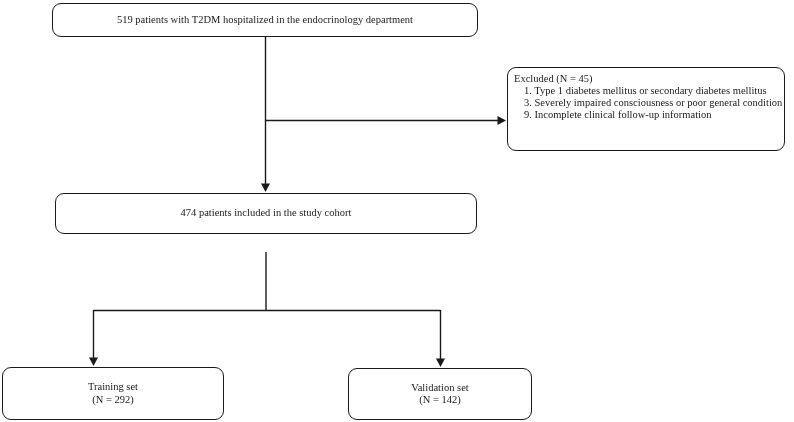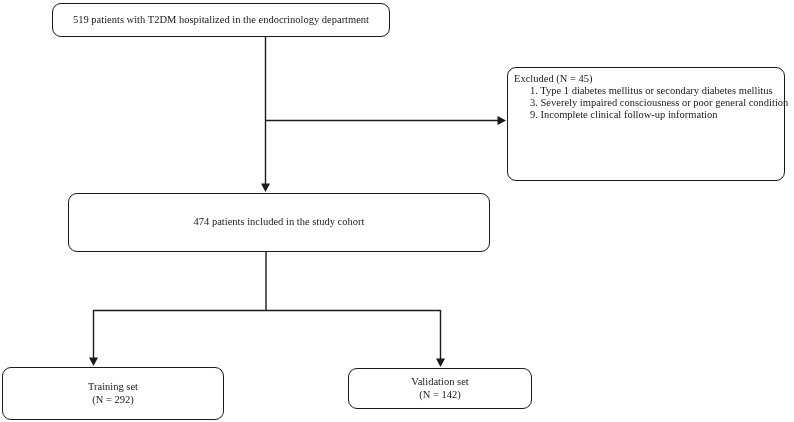--- a/index.html
+++ b/index.html
@@ -33,27 +33,27 @@
     background: #ffffff;
     line-height: 1.15;
   }
   .node.centered {
     display: flex;
     flex-direction: column;
     align-items: center;
     justify-content: center;
     text-align: center;
   }
-  .node-enrolled   { left: 52px;  top: 3px;   width: 338px; height: 34px; }
-  .node-excluded   { left: 507px; top: 67px;  width: 278px; height: 114px;
+  .node-enrolled   { left: 52px;  top: 3px;   width: 426px; height: 34px; }
+  .node-excluded   { left: 507px; top: 67px;  width: 278px; height: 84px;
                      padding: 5px 4px 4px 6px; text-align: left; }
-  .node-cohort     { left: 68px;  top: 193px; width: 422px; height: 59px; }
+  .node-cohort     { left: 55px;  top: 193px; width: 422px; height: 41px; }
   .node-training   { left: 2px;   top: 367px; width: 222px; height: 53px; }
-  .node-validation { left: 348px; top: 368px; width: 184px; height: 41px; }
-  .excluded-item { margin-left: 16px; white-space: nowrap; }
+  .node-validation { left: 348px; top: 368px; width: 184px; height: 52px; }
+  .excluded-item { margin-left: 10px; white-space: nowrap; }
   .excluded-title { white-space: nowrap; }
 </style>
 </head>
 <body>
 
 <div class="canvas">
 
   <svg class="connectors" width="794" height="422" viewBox="0 0 794 422" aria-hidden="true">
     <g stroke="#1a1a1a" stroke-width="1.4" fill="none">
       <line x1="265.5" y1="37" x2="265.5" y2="188"></line>

